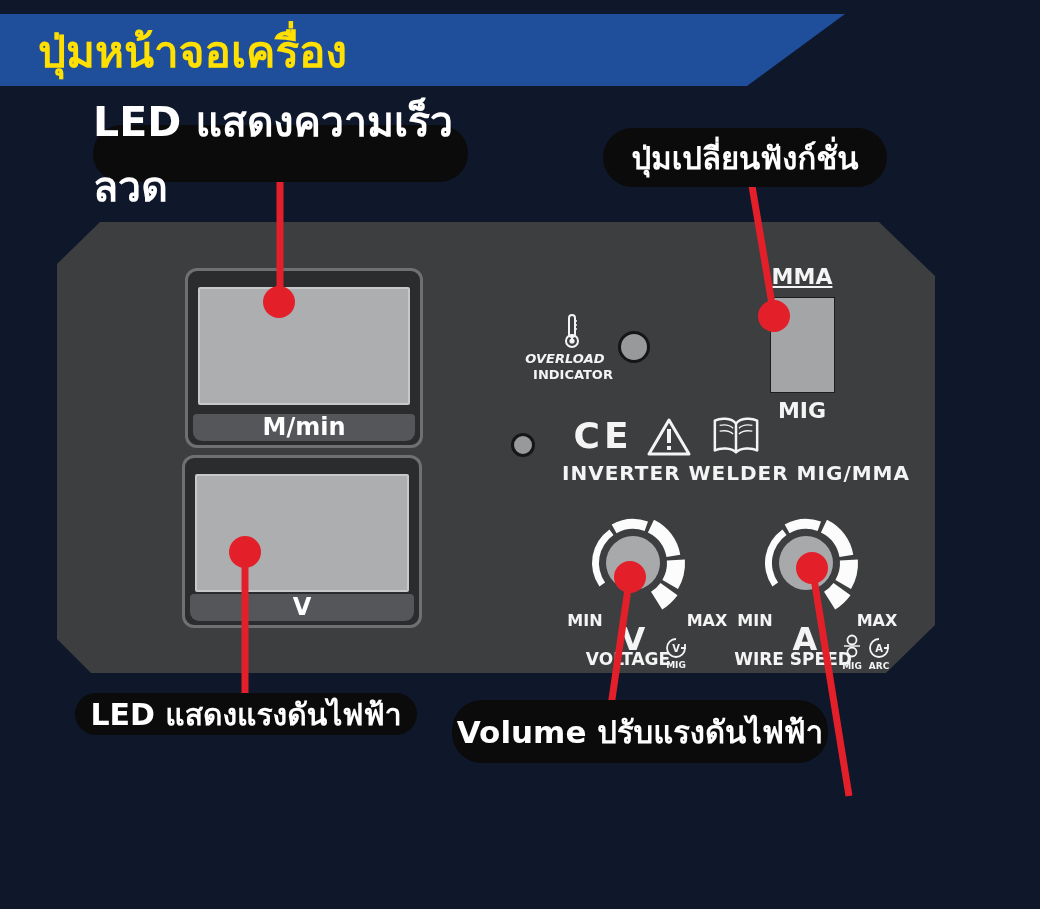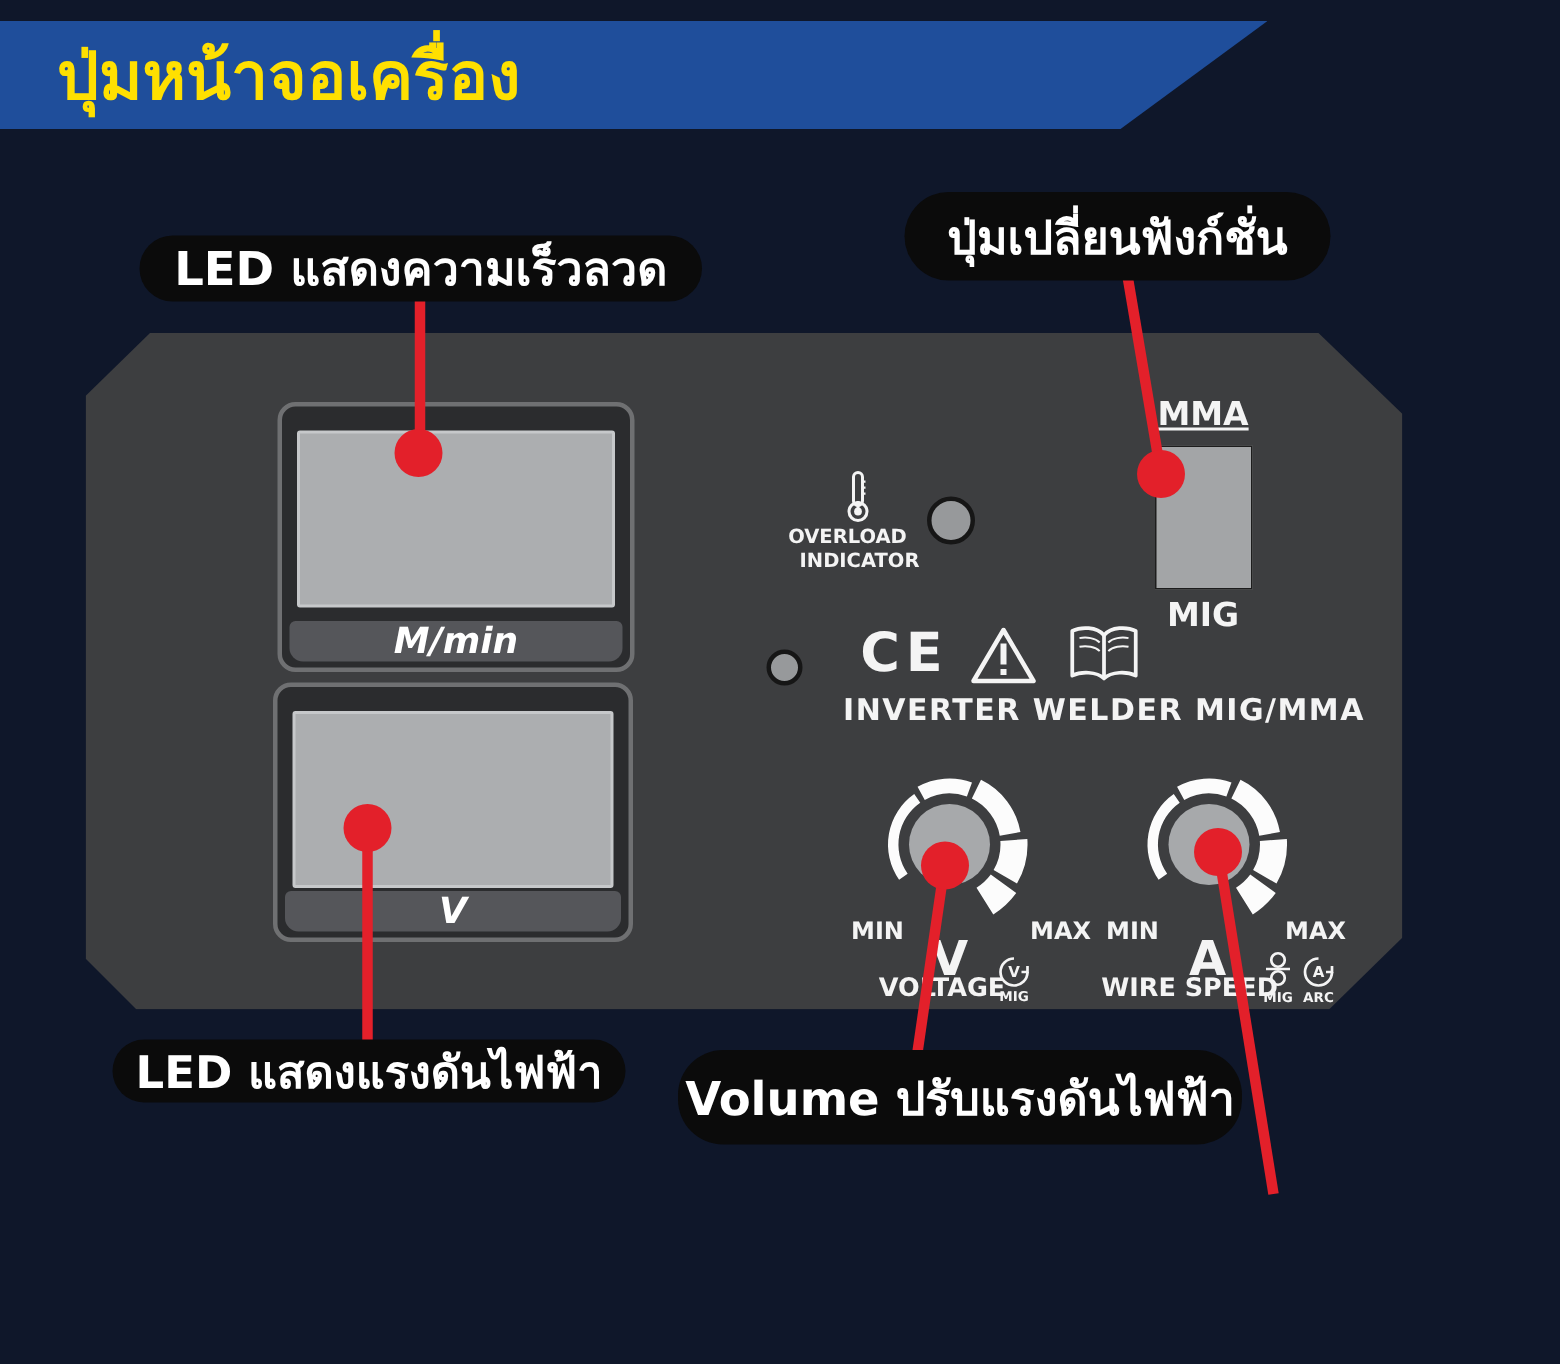--- a/index.html
+++ b/index.html
@@ -19,21 +19,21 @@
   
   .panel { position:absolute; left:57px; top:222px; width:878px; height:451px; background:#3D3E40;
            clip-path:polygon(43px 0,822px 0,878px 54px,878px 403px,829px 451px,34px 451px,0 417px,0 42px);
            z-index:5; color:#F2F2F2; }
 
   .display { position:absolute; background:#2B2C2E; border:3px solid #6F7072; border-radius:12px; }
   .screen { position:absolute; left:10px; right:10px; top:16px; height:118px; background:#ACAEB0;
             border:2px solid #C6C8CA; border-radius:2px; }
   .display-bar { position:absolute; left:5px; right:5px; bottom:4px; height:27px; background:#55565A;
             border-radius:4px 4px 9px 9px; text-align:center; font-weight:bold; font-size:24px;
-            line-height:26px; color:#fff;font-style:italic; }
+            line-height:26px; color:#fff; }
 
   .led { position:absolute; border-radius:50%; background:#97999B; border:3px solid #161616; }
 
   .ptext { position:absolute; font-weight:bold; color:#F4F4F4; white-space:nowrap; transform:translateX(-50%); }
 
   .switch-rect { position:absolute; left:713px; top:75px; width:65px; height:96px; background:#A3A5A7;
                  border:1px solid #1d1d1d; }
 
   .mini-icon { position:absolute; display:flex; flex-direction:column; align-items:center; gap:1px;
                color:#F4F4F4; font-weight:bold; }
@@ -66,21 +66,21 @@
 
     <svg style="position:absolute; left:504px; top:90px;" width="22" height="36" viewBox="0 0 22 36">
       <rect x="8" y="3" width="6" height="22" rx="3" fill="none" stroke="#F4F4F4" stroke-width="2"></rect>
       <circle cx="11" cy="29" r="6" fill="none" stroke="#F4F4F4" stroke-width="2"></circle>
       <circle cx="11" cy="29" r="2.6" fill="#F4F4F4"></circle>
       <line x1="11" y1="22" x2="11" y2="27" stroke="#F4F4F4" stroke-width="2"></line>
       <line x1="14" y1="9" x2="16" y2="9" stroke="#F4F4F4" stroke-width="1.5"></line>
       <line x1="14" y1="13" x2="16" y2="13" stroke="#F4F4F4" stroke-width="1.5"></line>
       <line x1="14" y1="17" x2="16" y2="17" stroke="#F4F4F4" stroke-width="1.5"></line>
     </svg>
-    <span class="ptext" style="left:508px; top:129px; font-size:13px;">OVERLOAD</span>
+    <span class="ptext" style="left:508px; top:129px; font-size:13px;font-style:italic;">OVERLOAD</span>
     <span class="ptext" style="left:516px; top:145px; font-size:13px;">INDICATOR</span>
     <div class="led" style="left:561px; top:109px; width:32px; height:32px;"></div>
 
     <div class="led" style="left:454px; top:211px; width:24px; height:24px;"></div>
 
     <span class="ptext" style="left:745px; top:42px; font-size:22px;text-decoration:underline;">MMA</span>
     <div class="switch-rect"></div>
     <span class="ptext" style="left:745px; top:176px; font-size:22px;">MIG</span>
 
     <span class="ptext" style="left:546px; top:193px; font-size:36px; letter-spacing:4px;">CE</span>
@@ -162,18 +162,18 @@
     </g>
     <g fill="#E3202A">
       <circle cx="279" cy="302" r="16"></circle>
       <circle cx="774" cy="316" r="16"></circle>
       <circle cx="245" cy="552" r="16"></circle>
       <circle cx="630" cy="577" r="16"></circle>
       <circle cx="812" cy="568" r="16"></circle>
     </g>
   </svg>
 
-  <div class="pill" style="left:93px;  top:125px; width:375px; height:44px; font-size:31px;margin-top:32px;">LED แสดงความเร็วลวด</div>
+  <div class="pill" style="left:93px;  top:125px; width:375px; height:57px; font-size:41px;">LED แสดงความเร็วลวด</div>
   <div class="pill" style="left:603px; top:128px; width:284px; height:59px; font-size:31px;">ปุ่มเปลี่ยนฟังก์ชั่น</div>
   <div class="pill" style="left:75px;  top:693px; width:342px; height:42px; font-size:30px;">LED แสดงแรงดันไฟฟ้า</div>
   <div class="pill" style="left:452px; top:700px; width:376px; height:63px; font-size:31px;">Volume ปรับแรงดันไฟฟ้า</div>
 
 </div>
 
 </body></html>

